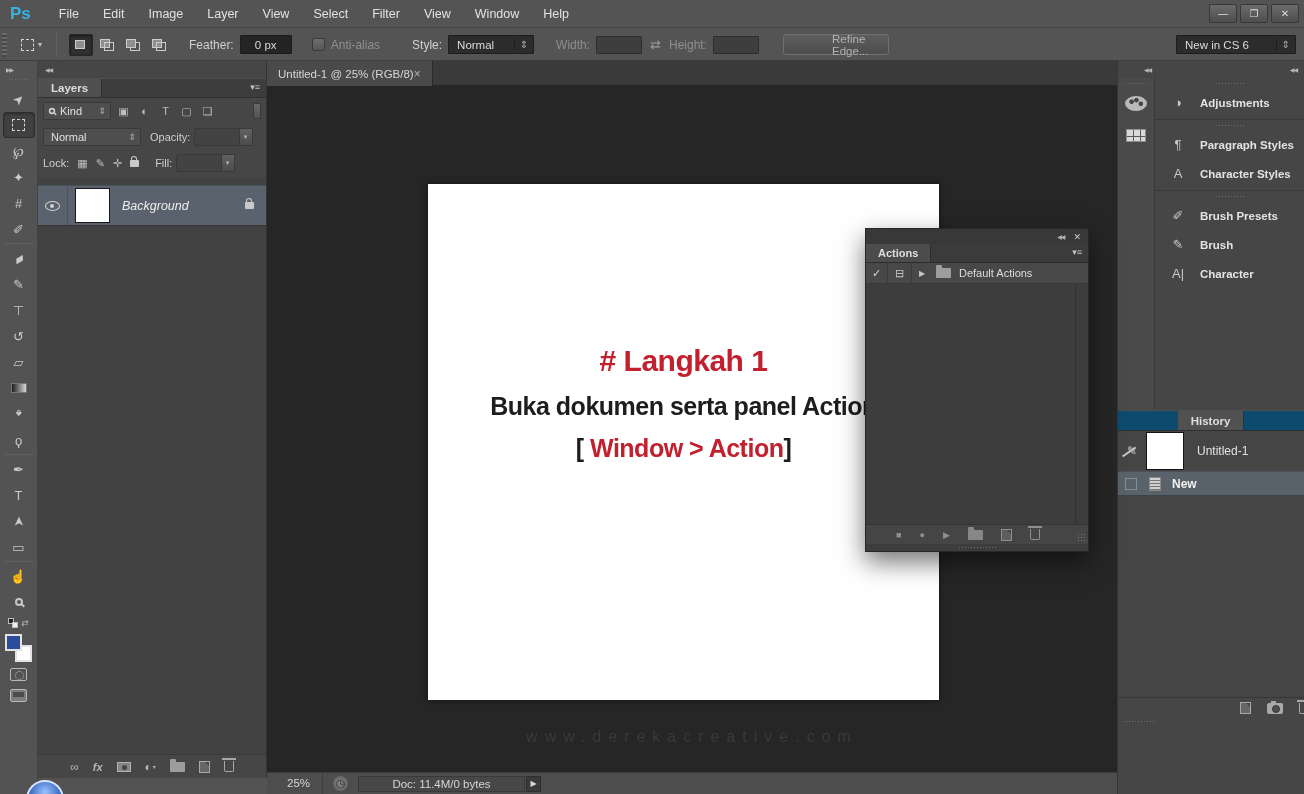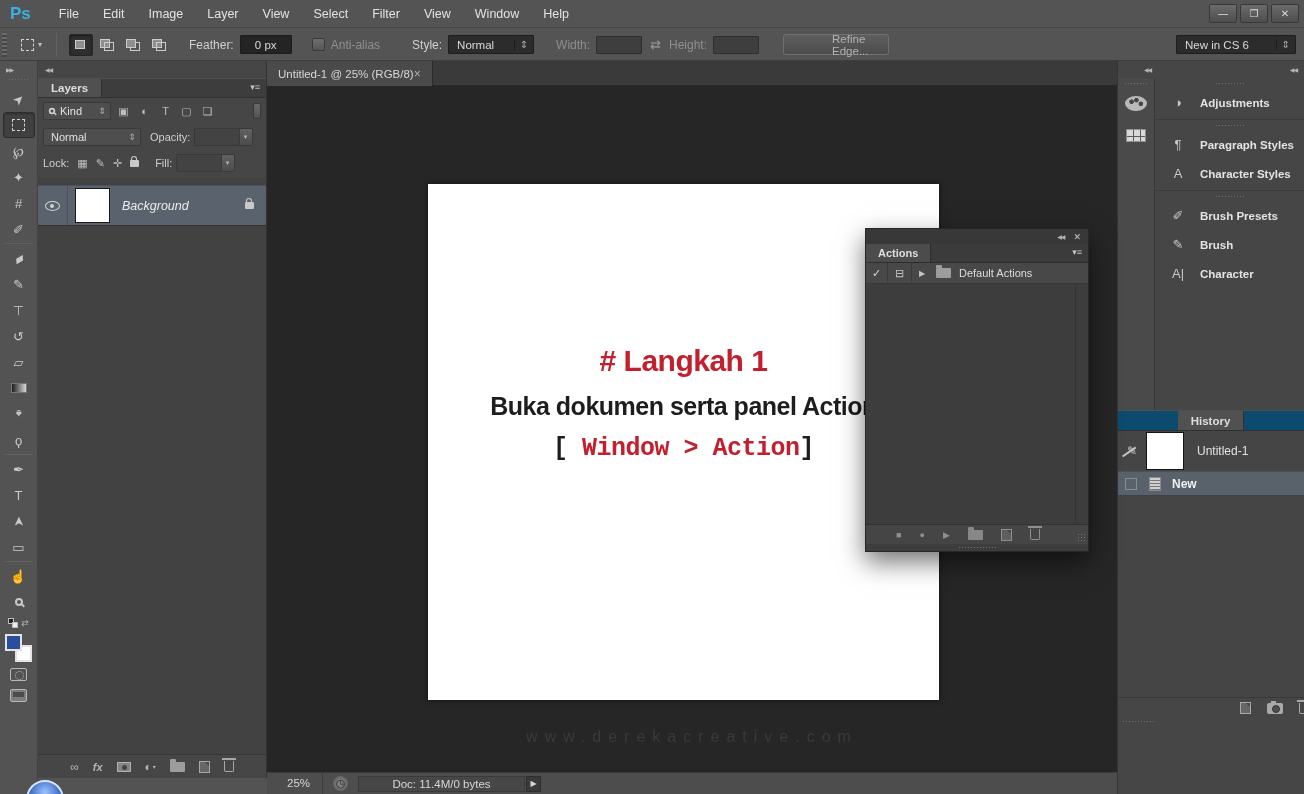--- a/index.html
+++ b/index.html
@@ -144,21 +144,21 @@
   .doc-area { position:absolute; left:267px; top:61px; width:850px; bottom:0; background:#262626; }
   .tabbar { position:absolute; top:0; left:0; right:0; height:25px; background:#3a3a3a; border-bottom:1px solid #282828; }
   .doc-tab { display:inline-flex; height:25px; align-items:center; padding:0 11px;
              background:#4a4a4a; border-right:1px solid #2a2a2a; color:#d6d6d6; font-size:11.5px; }
   .doc-tab .x { color:#b0b0b0; font-size:12px; }
   .canvas { position:absolute; top:25px; bottom:22px; left:0; right:0; background:#262626; overflow:hidden; }
   .page { position:absolute; left:161px; top:98px; width:511px; height:516px; background:#ffffff;
           box-shadow:0 0 6px rgba(0,0,0,.55); display:flex; flex-direction:column; align-items:center; padding-top:160px; }
   .pg-title { font-size:30px; font-weight:bold; letter-spacing:-0.5px; }
   .pg-line2 { font-size:25px; font-weight:bold; color:#1d1d1d; margin-top:14px; letter-spacing:-0.5px; }
-  .pg-line3 { font-size:25px; font-weight:bold; color:#1d1d1d; margin-top:13px; letter-spacing:-0.5px;font-family:Liberation Mono, monospace; }
+  .pg-line3 { font-size:25px; font-weight:bold; color:#1d1d1d; margin-top:13px; letter-spacing:-0.5px; }
   .watermark { position:absolute; bottom:26px; left:0; right:0; text-align:center; color:#3a3a3a;
                font-size:16px; letter-spacing:7px; }
   .statusbar { position:absolute; bottom:0; left:0; right:0; height:22px; background:#4d4d4d;
                border-top:1px solid #3a3a3a; display:flex; align-items:center; }
   .zoom-field { width:48px; margin-left:8px; text-align:center; color:#d6d6d6; font-size:11.5px;
                 border-right:1px solid #3e3e3e; align-self:stretch; line-height:21px; }
   .clock-btn { width:15px; height:15px; border-radius:50%; background:radial-gradient(#8a8a8a,#555);
                margin-left:10px; color:#2c2c2c; font-size:11px; line-height:14px; text-align:center; }
   .doc-field { margin-left:10px; width:167px; height:16px; background:#474747; border:1px solid #3a3a3a;
                color:#d6d6d6; font-size:11.5px; display:flex; align-items:center; justify-content:center; }

